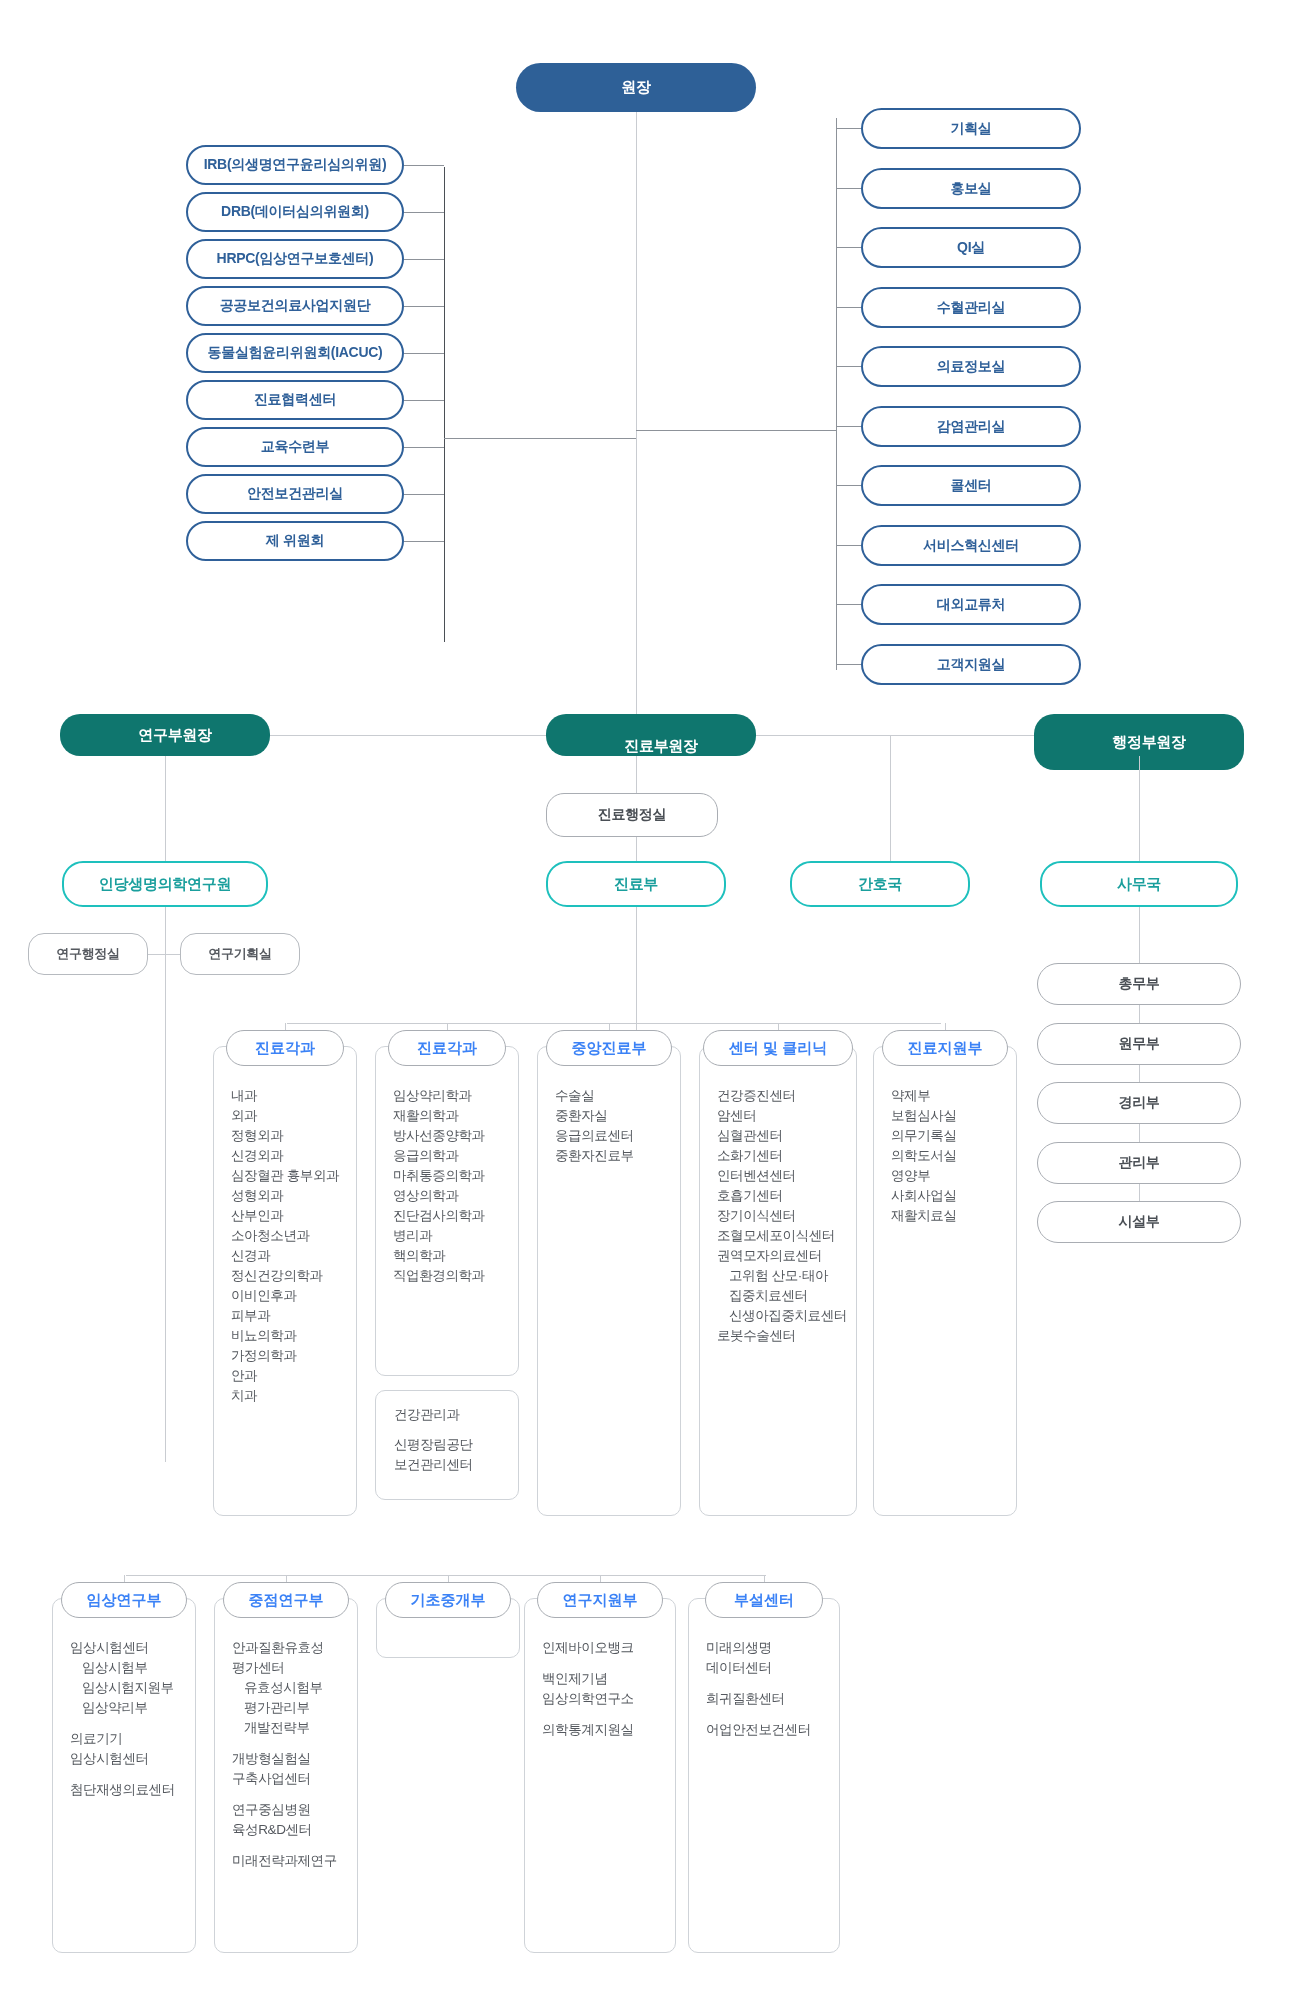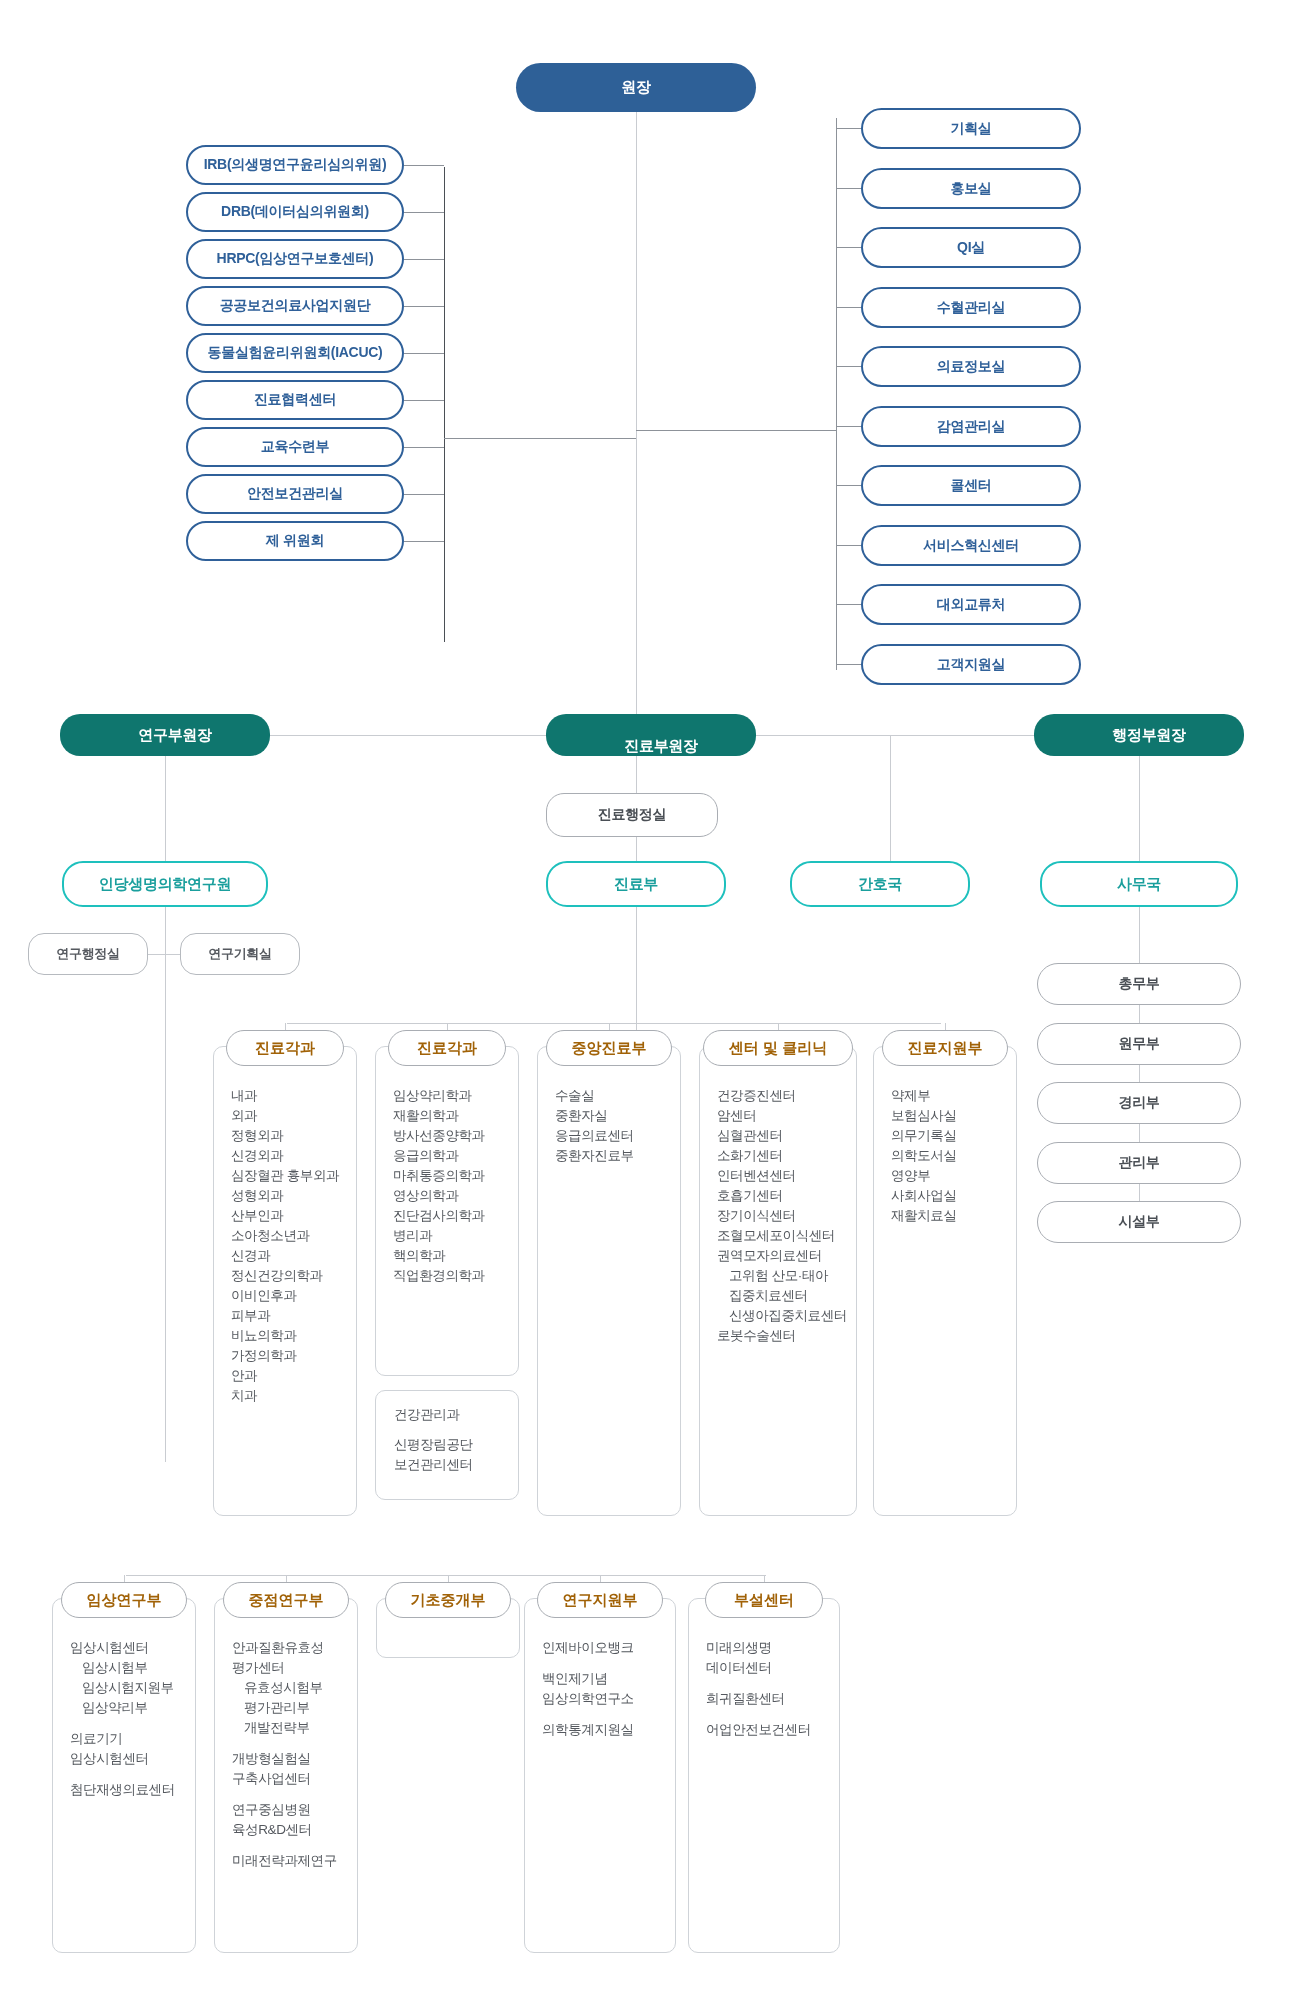--- a/index.html
+++ b/index.html
@@ -90,21 +90,21 @@
     position:absolute; left:0; top:16px;
     border:1.2px solid #cfd3d8;
     border-radius:10px;
     background:#ffffff;
   }
   .group .cap {
     position:absolute; left:50%; top:0; transform:translateX(-50%);
     background:#ffffff;
     border:1.6px solid #a9adb3;
     border-radius:20px;
-    color:#a16207;
+    color:#3b82f6;
     font-size:15px; font-weight:bold;
     display:flex; align-items:center; justify-content:center;
     white-space:nowrap;
     z-index:3;
   }
   .group .list {
     position:absolute; left:0; top:16px;
     padding-top:40px;
     width:100%;
     z-index:2;
@@ -235,21 +235,21 @@
       </div>
       <div class="ln lnh" style="left: 836px; top: 664px; width: 25px; background: rgb(141, 146, 153);"></div>
     </div>
 
   <div class="node n-teal" style="left:60px;top:714px;width:210px;height:42px;">
     <span>연구부원장</span>
   </div>
   <div class="node n-teal" style="left:546px;top:714px;width:210px;height:42px;align-items:flex-end;">
     <span>진료부원장</span>
   </div>
-  <div class="node n-teal" style="left:1034px;top:714px;width:210px;height:42px;">
+  <div class="node n-teal" style="left:1034px;top:714px;width:210px;height:56px;">
     <span>행정부원장</span>
   </div>
 
   <div class="ln lnv" style="left:165px;top:756px;height:128px;"></div>
   <div class="ln lnv" style="left:636px;top:756px;height:534px;"></div>
   <div class="ln lnv" style="left:890px;top:735px;height:142px;"></div>
   <div class="ln lnv" style="left:1139px;top:756px;height:121px;"></div>
 
   <div class="node n-grey" style="left:546px;top:793px;width:172px;height:44px;">
     <span>진료행정실</span>

